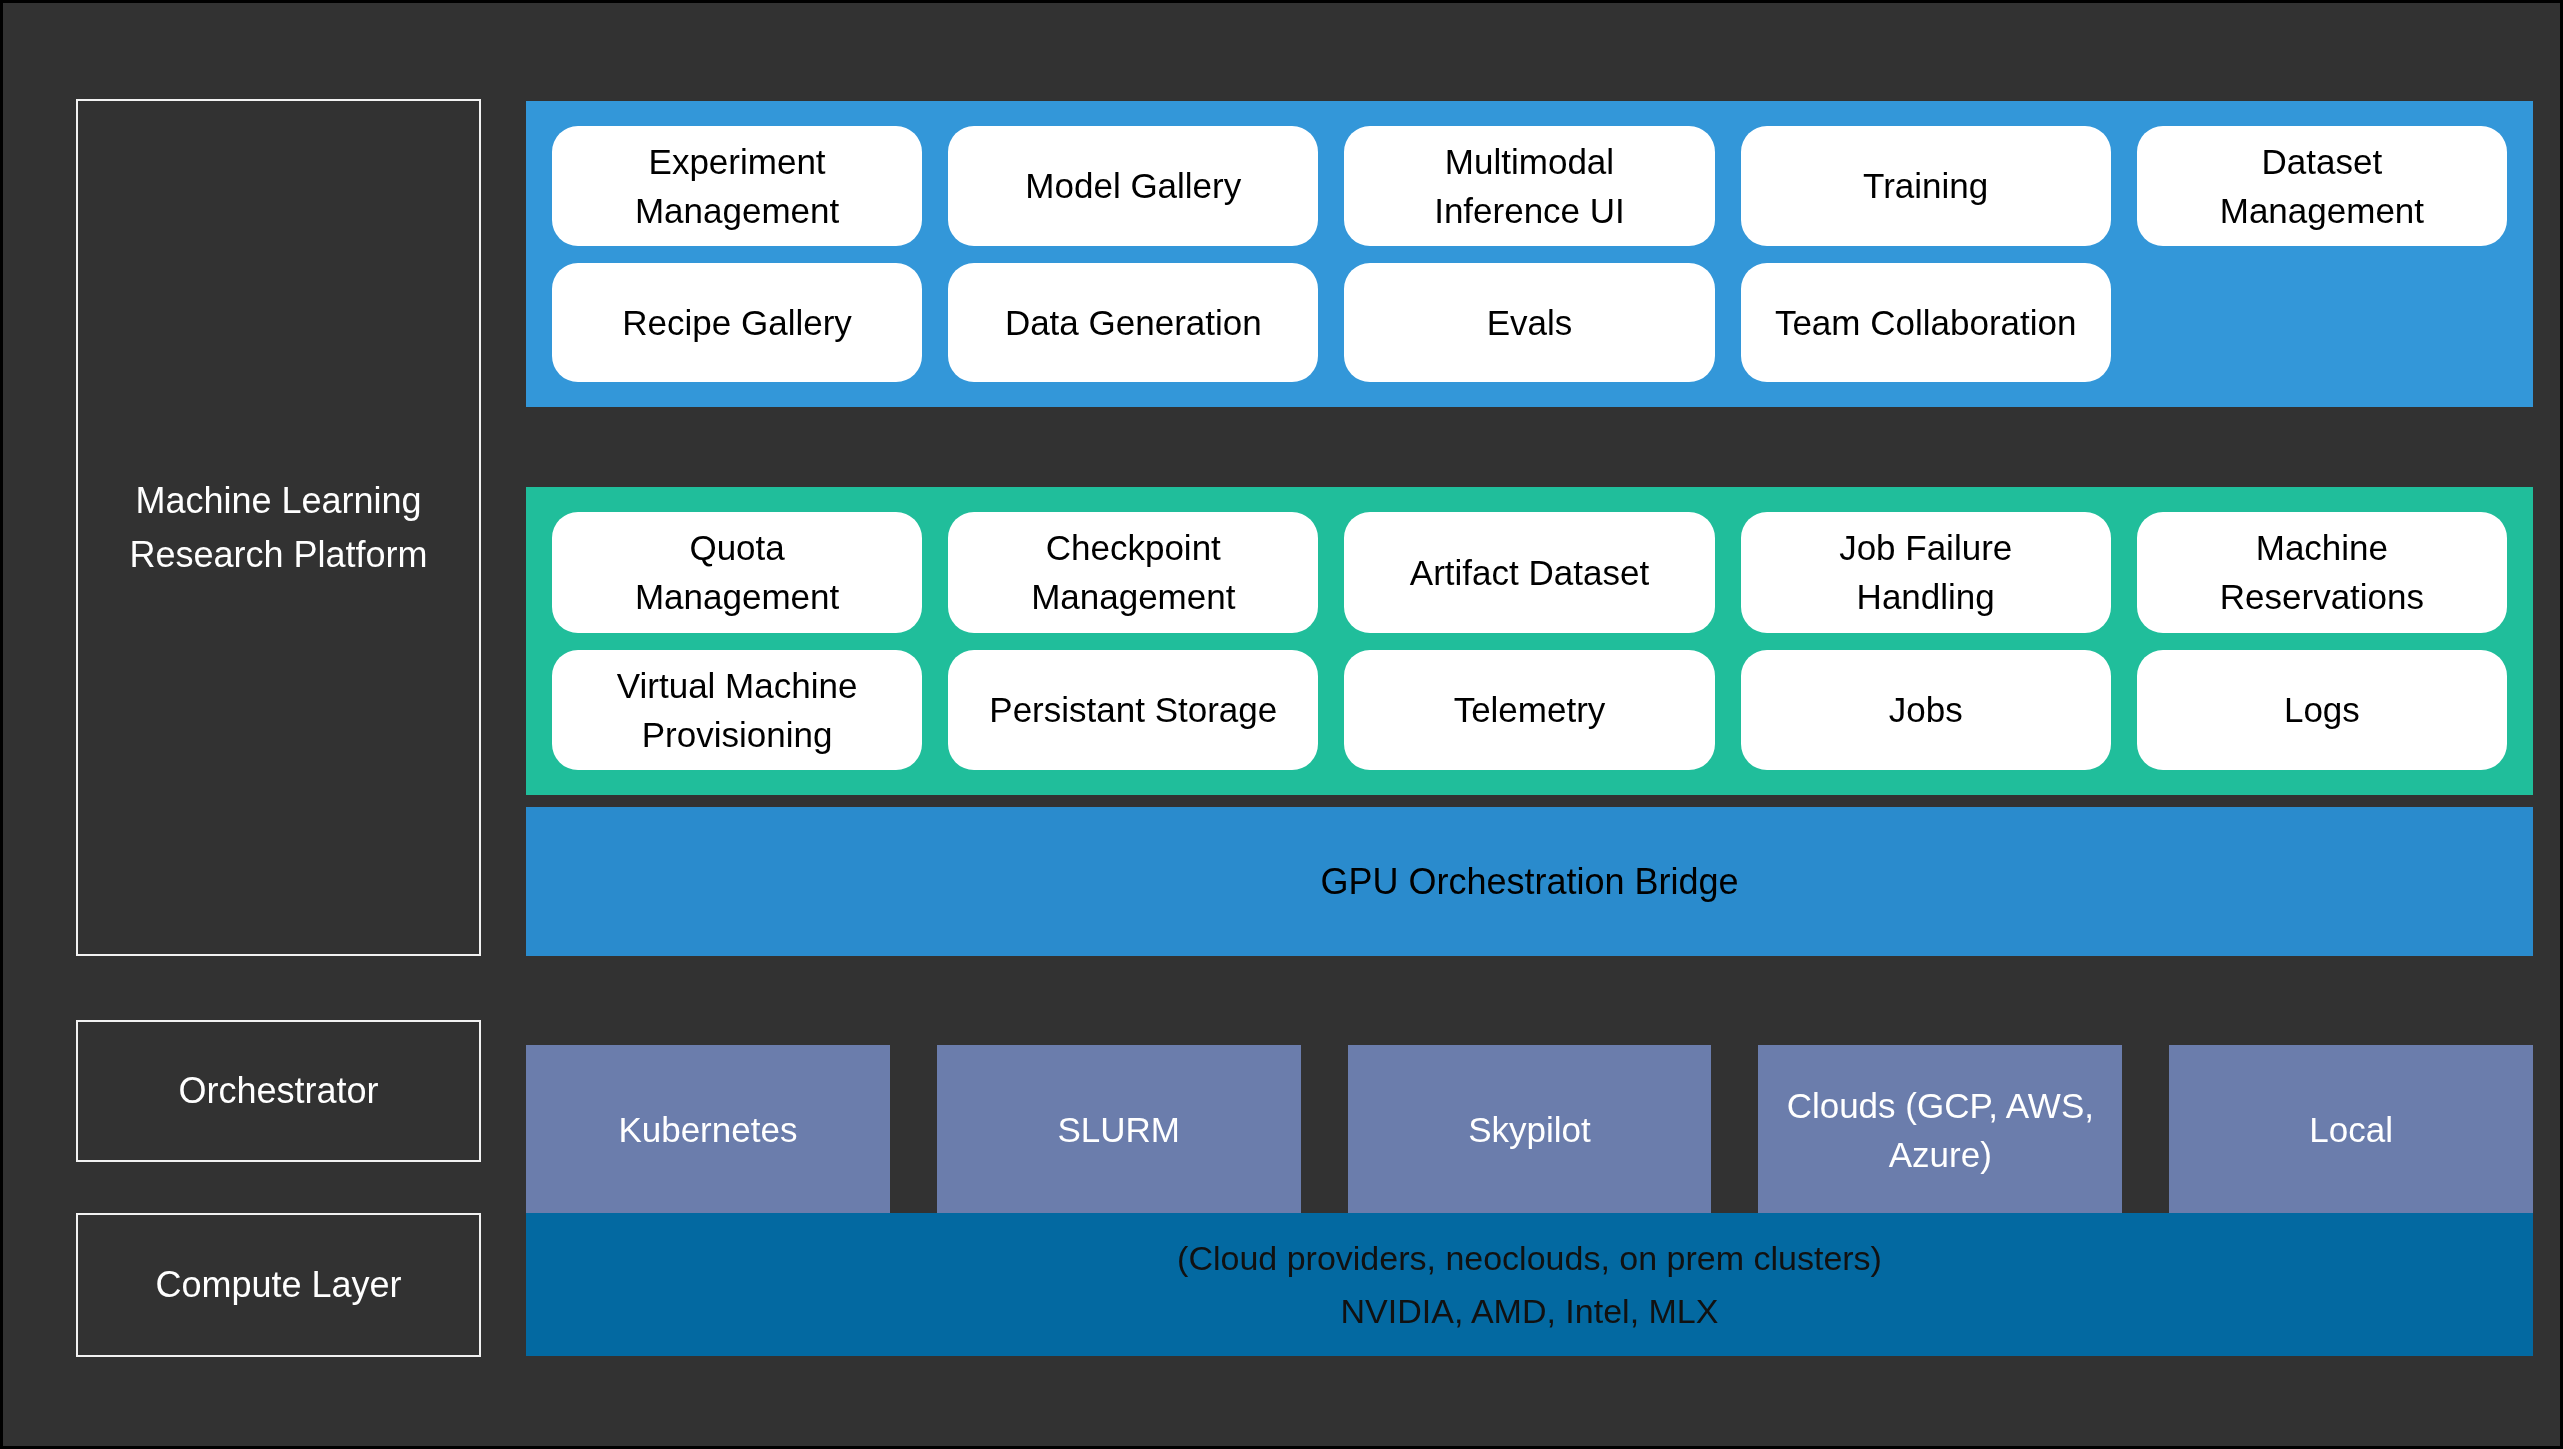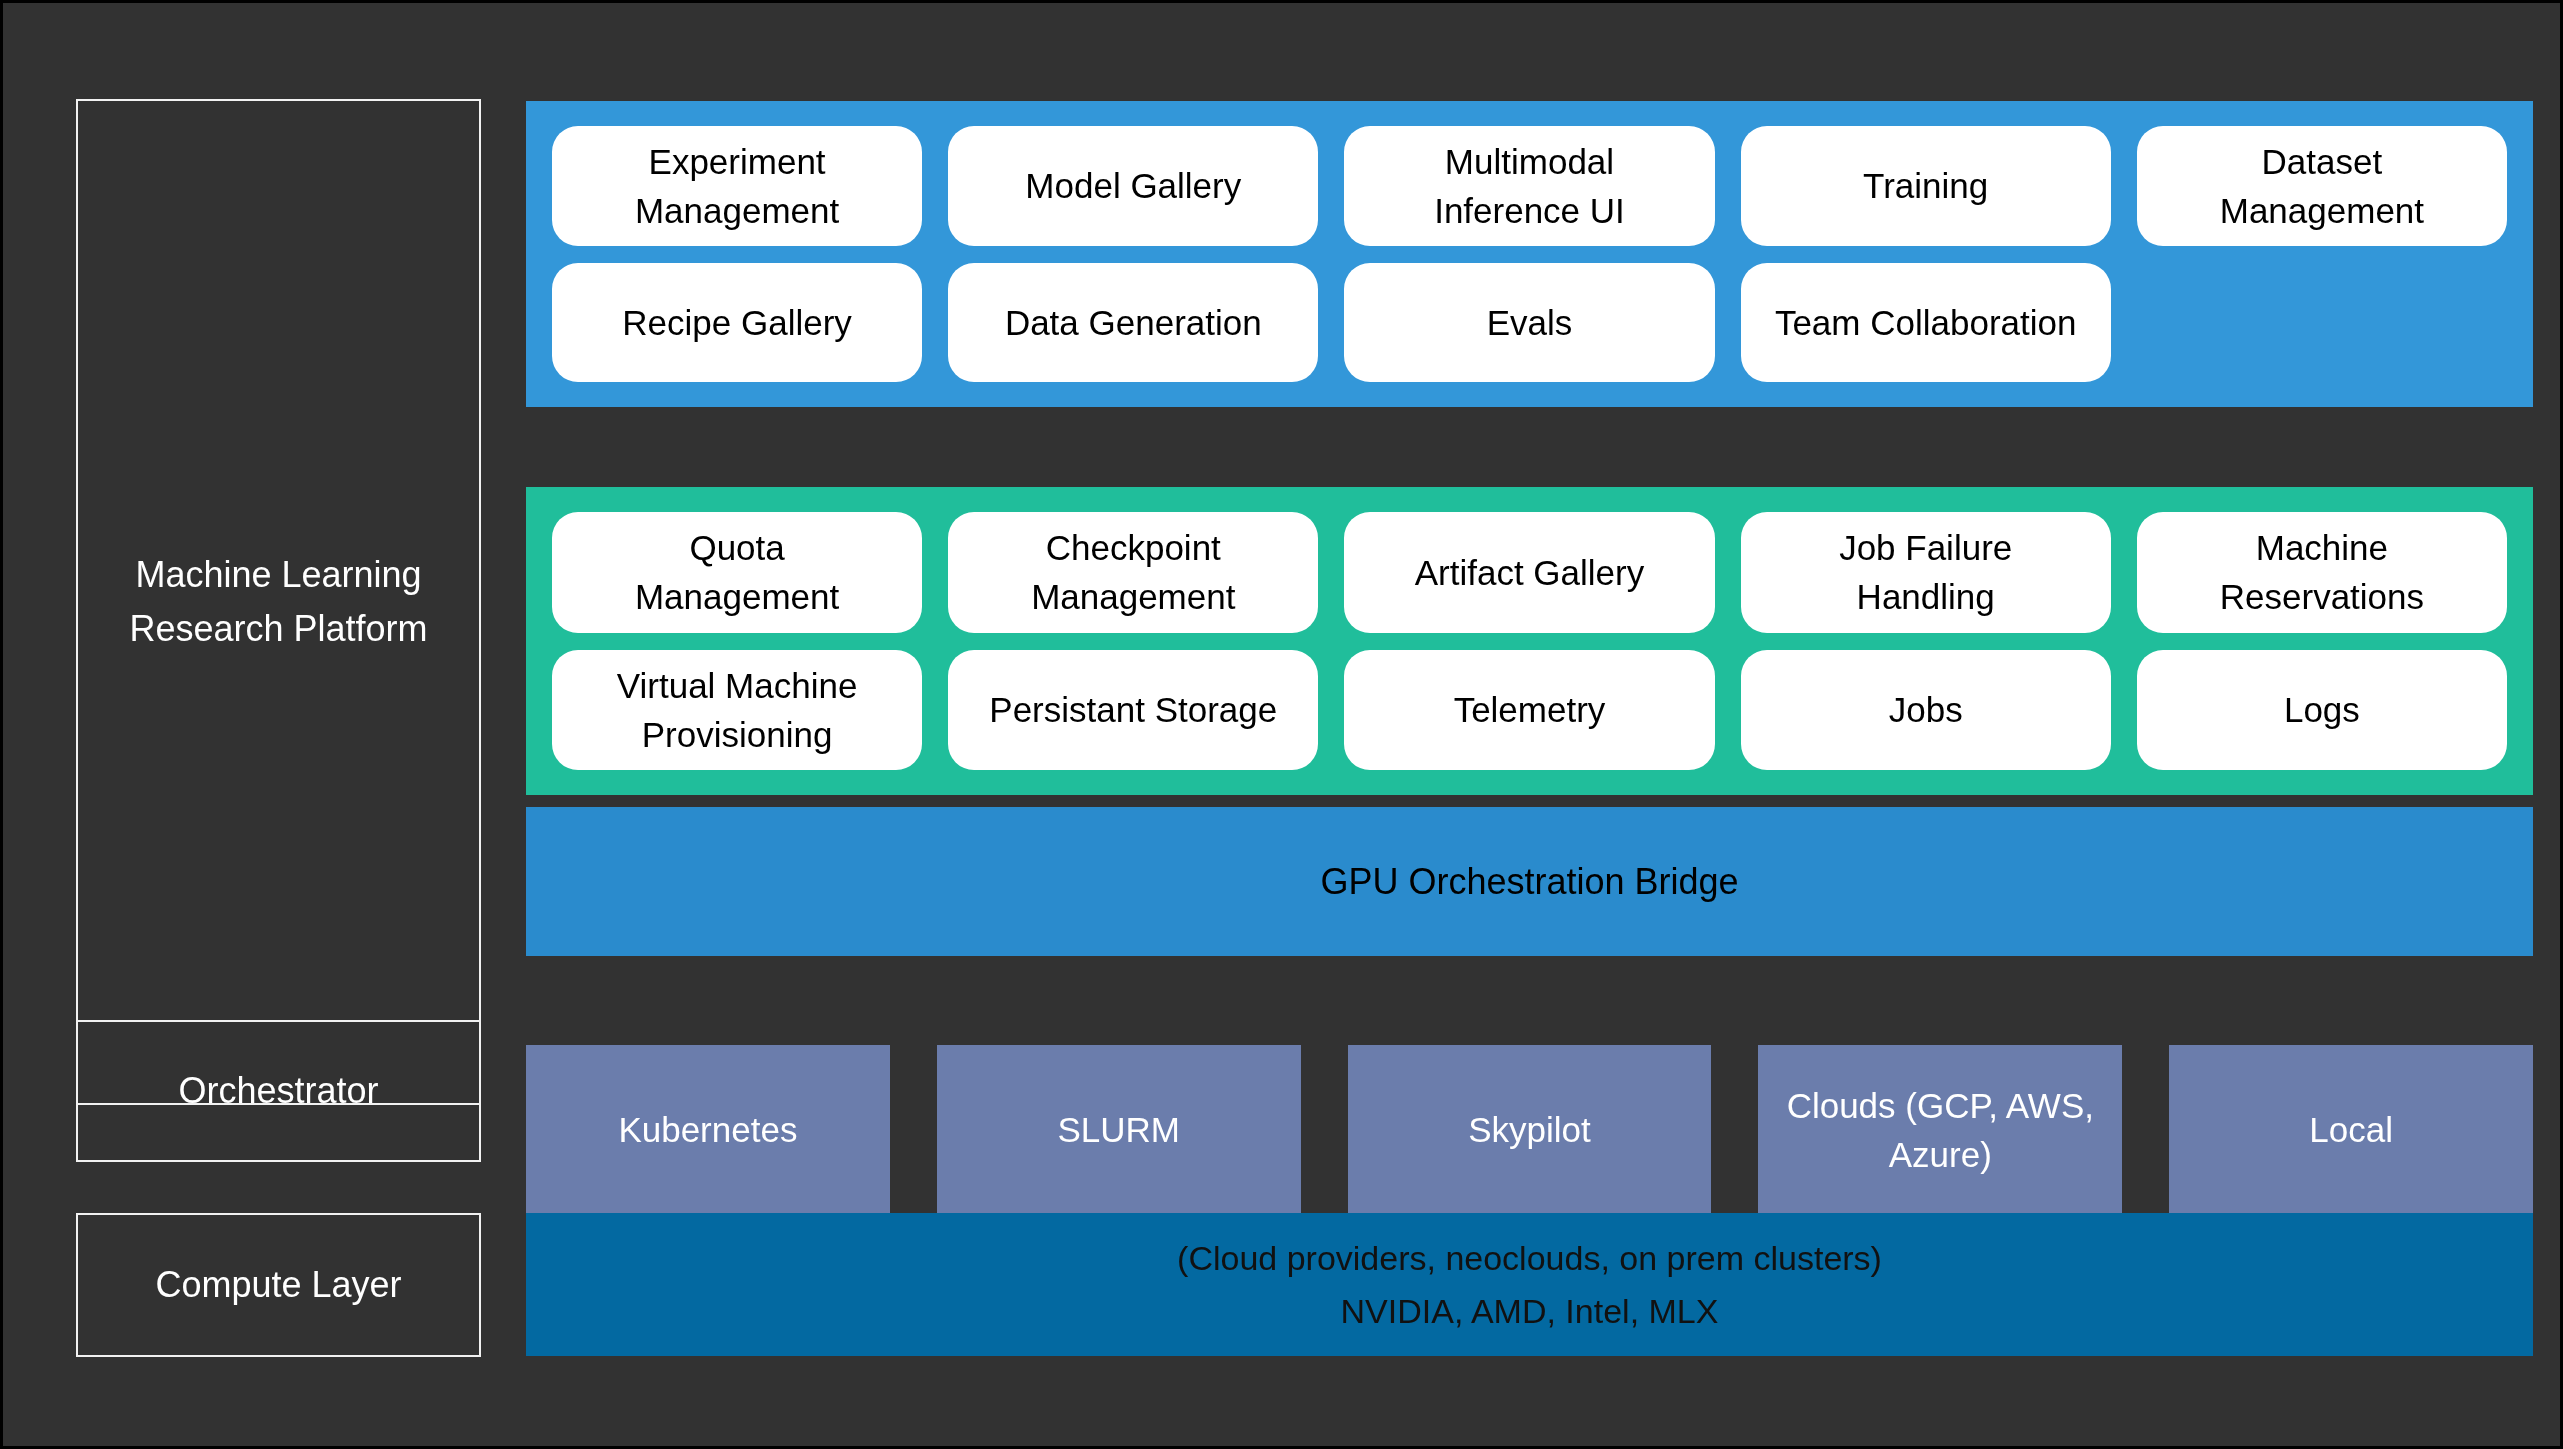--- a/index.html
+++ b/index.html
@@ -24,21 +24,21 @@
     color: #ffffff;
     display: flex;
     align-items: center;
     justify-content: center;
     text-align: center;
     font-size: 36px;
     line-height: 1.5;
     white-space: pre-line;
     padding: 0 23px;
   }
-  .outline-box--platform    { top: 96px;  height: 1006px; }
+  .outline-box--platform    { top: 96px;  height: 857px; }
   .outline-box--orchestrator{ top: 1017px; height: 142px;  }
   .outline-box--compute     { top: 1210px; height: 144px;  }
 
   
   .layer {
     position: absolute;
     left: 523px;
     width: 2007px;
   }
 
@@ -141,21 +141,21 @@
     <div class="cell">Evals</div>
     <div class="cell">Team Collaboration</div>
     <div class="cell cell--empty"></div>
   </div>
 
   <div class="layer section-grid section-grid--infra">
     <div class="cell">Quota
 Management</div>
     <div class="cell">Checkpoint
 Management</div>
-    <div class="cell">Artifact Gallery</div>
+    <div class="cell">Artifact Dataset</div>
     <div class="cell">Job Failure
 Handling</div>
     <div class="cell">Machine
 Reservations</div>
 
     <div class="cell">Virtual Machine
 Provisioning</div>
     <div class="cell">Persistant Storage</div>
     <div class="cell">Telemetry</div>
     <div class="cell">Jobs</div>

